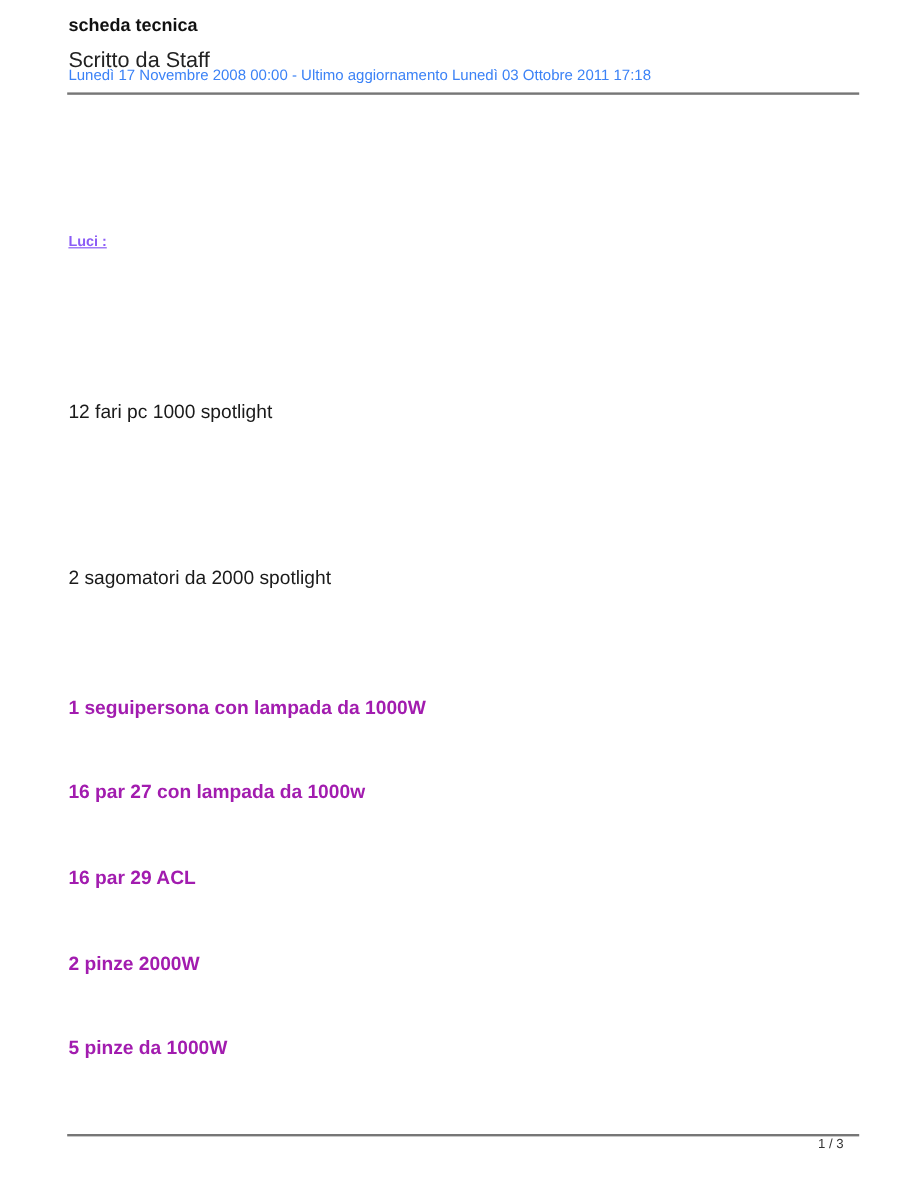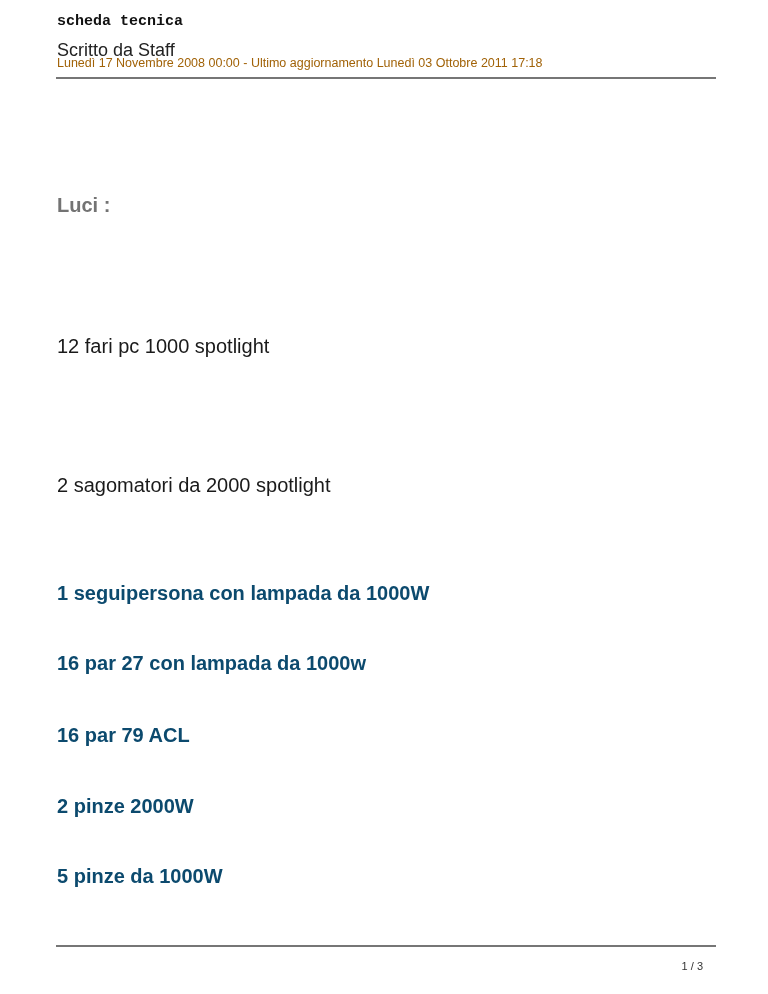--- a/index.html
+++ b/index.html
@@ -17,82 +17,81 @@
     overflow: hidden;
   }
   .doc-title {
     position: absolute;
     left: 57px;
     top: 13px;
     font-size: 15px;
     font-weight: bold;
     color: #111111;
     white-space: nowrap;
-    font-family: Liberation Mono, monospace;
   }
   .meta-author {
     position: absolute;
     left: 57px;
     top: 40px;
     font-size: 18px;
     color: #222222;
     white-space: nowrap;
   }
   .meta-date {
     position: absolute;
     left: 57px;
     top: 56px;
     font-size: 12.5px;
-    color: #a16207;
+    color: #3b82f6;
     white-space: nowrap;
   }
   .rule {
     position: absolute;
     left: 56px;
     width: 660px;
     height: 0;
     border-top: 2px solid #767676;
   }
   .rule-top { top: 77px; }
   .rule-bottom { top: 945px; }
   .section-heading {
     position: absolute;
     left: 57px;
     top: 194px;
-    font-size: 20px;
+    font-size: 12px;
     font-weight: bold;
-    color: #737373;
+    color: #8b5cf6;
     white-space: nowrap;
+    text-decoration: underline;
   }
   .items .item {
     position: absolute;
     left: 57px;
-    font-size: 20px;
+    font-size: 16px;
     font-weight: normal;
     color: #1a1a1a;
     white-space: nowrap;
     line-height: 1.2;
   }
-  .items .item.bold { font-weight: bold; color: #0c4a6e; text-align: center; }
+  .items .item.bold { font-weight: bold; color: #a21caf; text-align: center; }
   .items .item:nth-child(1) { top: 334px; }
   .items .item:nth-child(2) { top: 473px; }
   .items .item:nth-child(3) { top: 581px; }
   .items .item:nth-child(4) { top: 651px; }
   .items .item:nth-child(5) { top: 723px; }
   .items .item:nth-child(6) { top: 794px; }
   .items .item:nth-child(7) { top: 864px; }
   .page-number {
     position: absolute;
     right: 65px;
     top: 948px;
     font-size: 11px;
     color: #333333;
     text-align: left;
     white-space: nowrap;
-    margin-top: 12px;
   }
 </style>
 </head>
 <body>
 
 <div class="page">
 
   <div class="doc-title">scheda tecnica</div>
 
   <div class="meta-author">Scritto da Staff</div>
@@ -101,21 +100,21 @@
 
   <div class="rule rule-top"></div>
 
   <div class="section-heading">Luci :</div>
 
   <div class="items">
       <div class="item">12 fari pc 1000 spotlight</div>
       <div class="item">2 sagomatori da 2000 spotlight</div>
       <div class="item bold">1 seguipersona con lampada da 1000W</div>
       <div class="item bold">16 par 27 con lampada da 1000w</div>
-      <div class="item bold">16 par 79 ACL</div>
+      <div class="item bold">16 par 29 ACL</div>
       <div class="item bold">2 pinze 2000W</div>
       <div class="item bold">5 pinze da 1000W</div>
     </div>
 
   <div class="rule rule-bottom"></div>
 
   <div class="page-number">1 / 3</div>
 
 </div>
 

